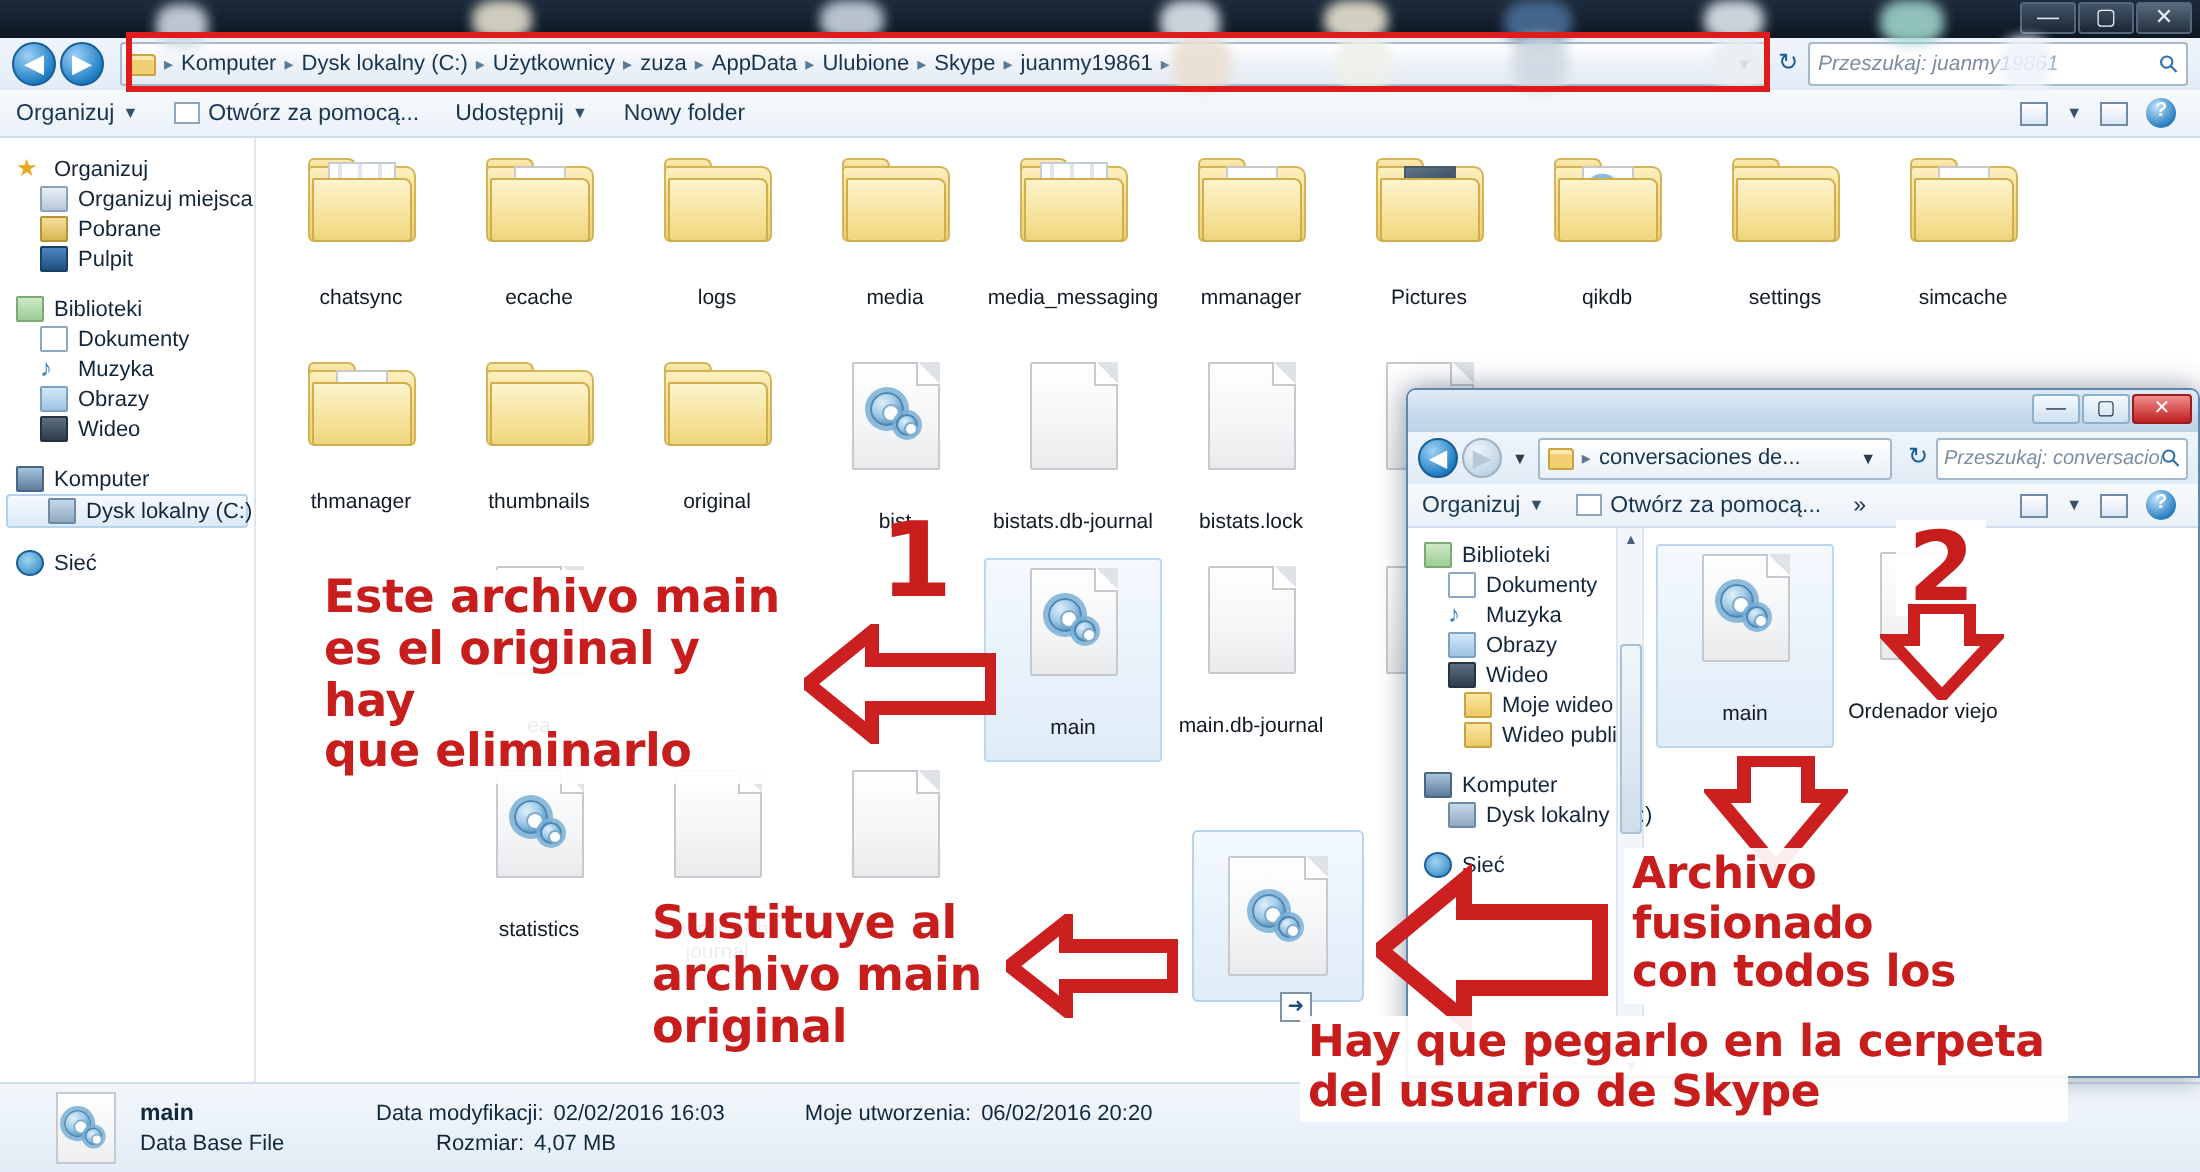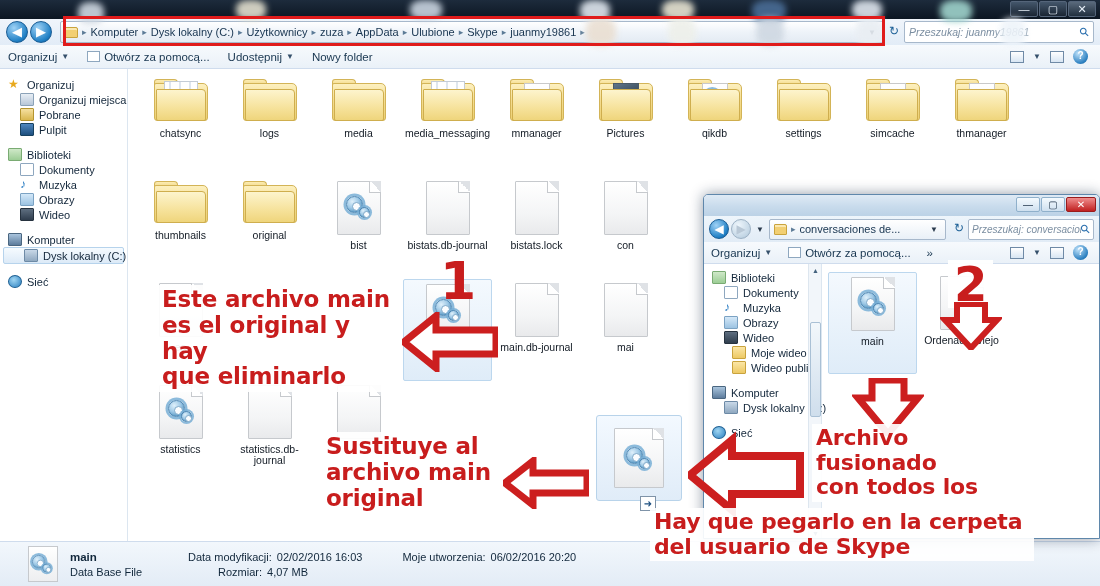--- a/index.html
+++ b/index.html
@@ -115,21 +115,21 @@
   .ic-recent{ background:linear-gradient(180deg,#e8eef5,#b7c7d8); border:1px solid #8ba2b8;}
   .ic-dl{ background:linear-gradient(180deg,#f5e0a0,#d9b74f); border:1px solid #b5952f;}
   .ic-desk{ background:linear-gradient(180deg,#4e86bf,#1d4f7e); border:1px solid #17415f;}
   .ic-fold{ background:linear-gradient(180deg,#fbe6a6,#edc964); border:1px solid #c9a33d;}
 
   .content{
     position:absolute;left:128px;top:69px;width:972px;height:472px;
     background:#fff; overflow:hidden;
   }
   .grid{ display:flex; flex-wrap:wrap; align-content:flex-start; padding:6px 0 0 8px;}
-  .tile{ width:89px; height:102px; display:flex; flex-direction:column; align-items:center; padding-top:4px;}
+  .tile{ width:89px; height:102px; display:flex; flex-direction:column; align-items:center; padding-top:4px;gap:16px;}
   .tile .lbl{ font-size:10.5px; color:#121a24; text-align:center; line-height:11px; width:86px; word-wrap:break-word;}
   .tile.sel{ background:linear-gradient(180deg,#f4f9fe,#dfecf8); border:1px solid #bcd7ee; border-radius:2px;}
 
   
   .folder{ width:54px;height:44px; position:relative; margin-bottom:5px;}
   .folder .back{
     position:absolute;left:0;top:4px;width:54px;height:38px;
     background:linear-gradient(180deg,#fdf0bf 0%,#f4dc8e 48%,#ecd073 100%);
     border:1px solid #d3b457; border-radius:2px 5px 3px 3px;
   }
@@ -397,20 +397,29 @@
     <div class="grid">
 
       <div class="tile">
         <div class="folder">
           <div class="tab"></div>
             <div class="back"></div>
             <div class="files"></div>
             <div class="front"></div>
         </div>
         <div class="lbl">chatsync</div>
+      </div>
+      <div class="tile">
+        <div class="folder">
+          <div class="tab"></div>
+            <div class="back"></div>
+            <div class="paper"></div>
+            <div class="front"></div>
+        </div>
+        <div class="lbl">ecache</div>
       </div>
       <div class="tile">
         <div class="folder">
           <div class="tab"></div>
             <div class="back"></div>
             <div class="front"></div>
         </div>
         <div class="lbl">logs</div>
       </div>
       <div class="tile">
@@ -771,21 +780,21 @@
 <div class="bignum" style="left:948px;top:260px;font-size:48px;line-height:48px;background:rgba(255,255,255,.95);padding:0 6px;">2</div>
 
 <div class="ann" style="left:158px;top:285px;width:243px;font-size:23px;white-space:pre-line;padding:2px 4px;">Este archivo main
 es el original y hay
 que eliminarlo</div>
 
 <svg class="arrow" style="left:402px;top:312px;" width="96" height="60" viewBox="0 0 96 60">
   <polygon points="2,30 34,4 34,18 94,18 94,42 34,42 34,56" fill="#ffffff" stroke="#cc1f1f" stroke-width="7" stroke-linejoin="miter"></polygon>
 </svg>
 
-<div class="ann" style="left:322px;top:432px;width:180px;font-size:23px;white-space:pre-line;padding:2px 4px;">Sustituye al
+<div class="ann" style="left:322px;top:448px;width:180px;font-size:23px;white-space:pre-line;padding:2px 4px;">Sustituye al
 archivo main
 original</div>
 
 <svg class="arrow" style="left:503px;top:457px;" width="86" height="52" viewBox="0 0 86 52">
   <polygon points="2,26 30,4 30,16 84,16 84,36 30,36 30,48" fill="#ffffff" stroke="#cc1f1f" stroke-width="7" stroke-linejoin="miter"></polygon>
 </svg>
 
 <svg class="arrow" style="left:688px;top:430px;" width="116" height="90" viewBox="0 0 116 90">
   <polygon points="2,45 44,10 44,26 112,26 112,64 44,64 44,80" fill="none" stroke="#cc1f1f" stroke-width="8" stroke-linejoin="miter"></polygon>
 </svg>

